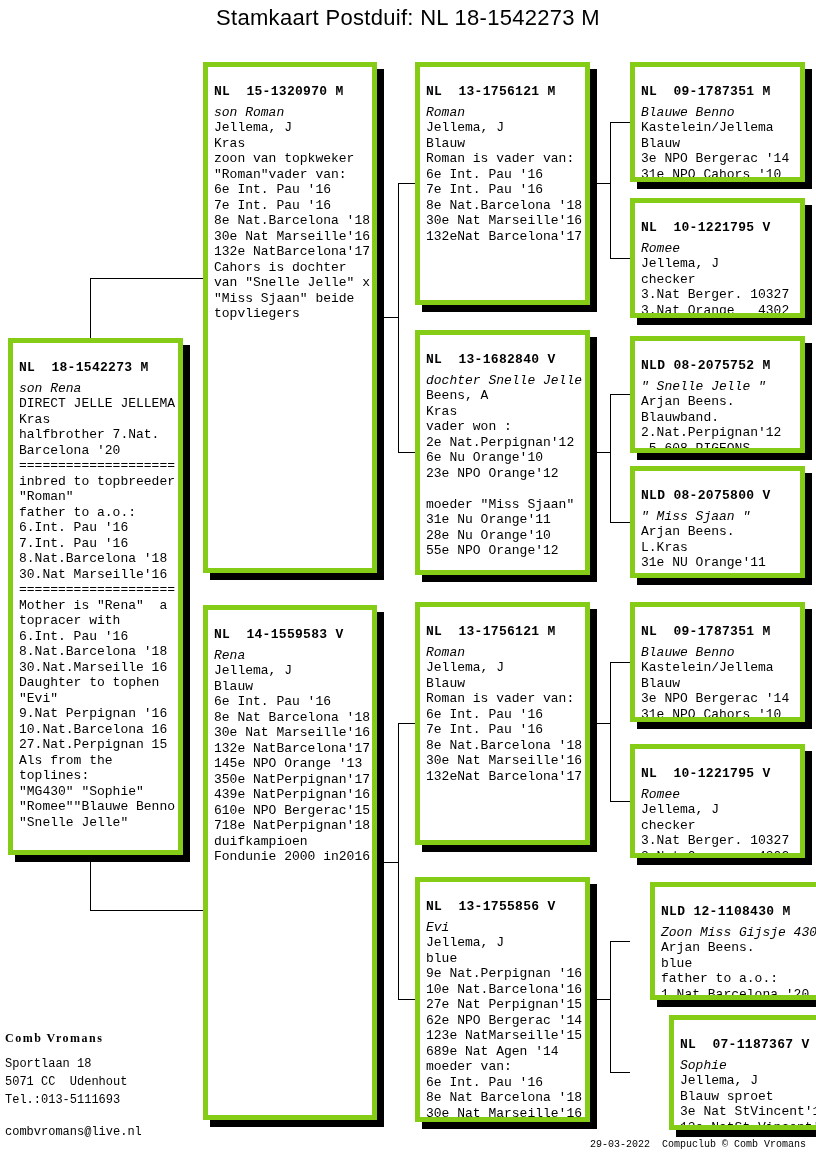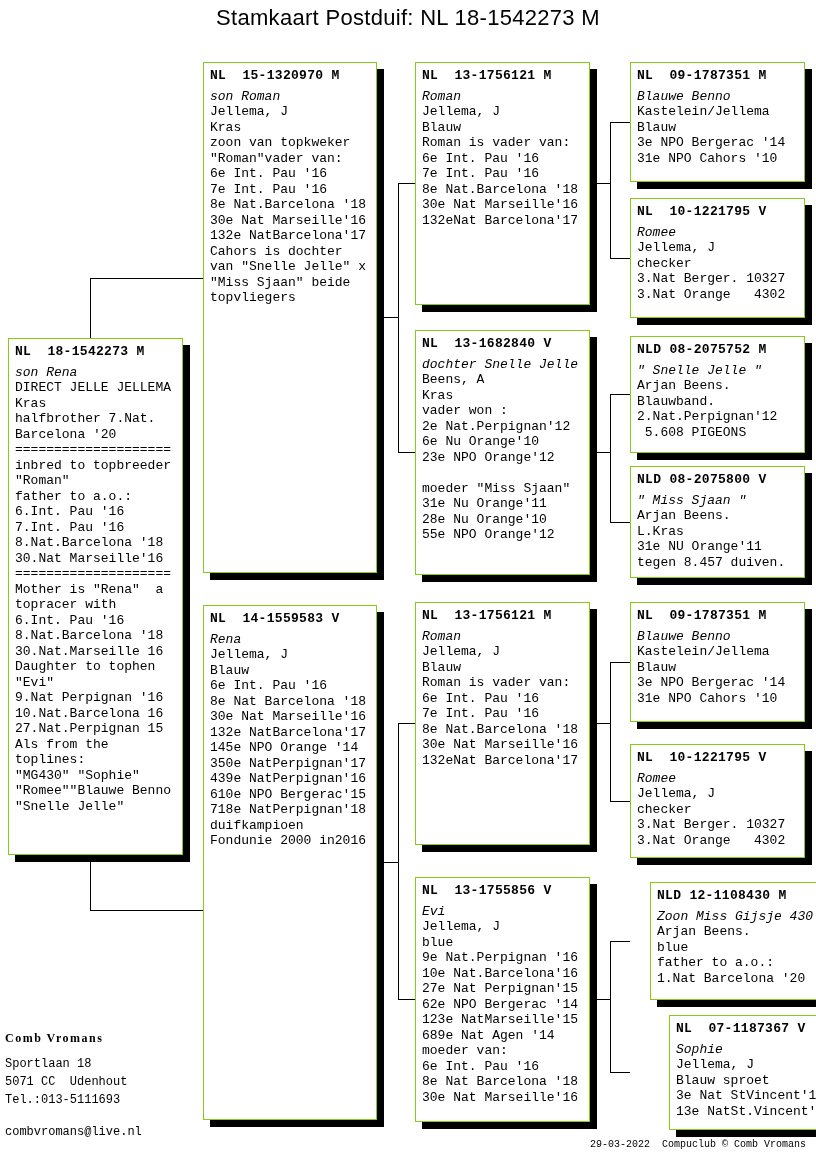--- a/index.html
+++ b/index.html
@@ -7,23 +7,23 @@
     width:816px;height:1172px;position:relative;background:#ffffff;color:#000;
     font-family:"Liberation Mono","DejaVu Sans Mono",monospace;
     overflow:hidden;
   }
   .title{
     position:absolute;top:5px;left:0;width:100%;text-align:center;
     font-family:"Liberation Sans","DejaVu Sans",sans-serif;
     font-size:22px;font-weight:400;letter-spacing:0.3px;
   }
   .box{
-    position:absolute;background:#fff;border:1px solid #84cc16;
+    position:absolute;background:#fff;border:5px solid #84cc16;
     box-shadow:7px 7px 0 #000;
-    padding:5px 5px 4px 6px;box-sizing:border-box;
+    padding:17px 5px 4px 6px;box-sizing:border-box;
     font-size:13px;line-height:15.5px;overflow:hidden;
   }
   .ring{font-weight:bold;white-space:pre;font-size:13px;margin-bottom:5px;letter-spacing:0.3px;}
   .bird-name{font-style:italic;white-space:pre;}
   .bline{white-space:pre;}
   .h,.v{position:absolute;background:#000;}
   .h{height:1px;}
   .v{width:1px;}
   .owner-name{position:absolute;left:5px;top:1031px;font-weight:bold;font-size:12px;letter-spacing:1.5px;font-family:Liberation Serif, serif;}
   .owner-line{position:absolute;left:5px;font-size:12px;white-space:pre;}
@@ -87,21 +87,21 @@
   </div>
 <div class="box" style="left:203px;top:605px;width:174px;height:515px;">
     <div class="ring">NL  14-1559583 V</div>
     <div class="bird-name">Rena</div>
     <div class="bline">Jellema, J</div>
     <div class="bline">Blauw</div>
     <div class="bline">6e Int. Pau '16</div>
     <div class="bline">8e Nat Barcelona '18</div>
     <div class="bline">30e Nat Marseille'16</div>
     <div class="bline">132e NatBarcelona'17</div>
-    <div class="bline">145e NPO Orange '14</div>
+    <div class="bline">145e NPO Orange '13</div>
     <div class="bline">350e NatPerpignan'17</div>
     <div class="bline">439e NatPerpignan'16</div>
     <div class="bline">610e NPO Bergerac'15</div>
     <div class="bline">718e NatPerpignan'18</div>
     <div class="bline">duifkampioen</div>
     <div class="bline">Fondunie 2000 in2016</div>
   </div>
 
 <div class="box" style="left:415px;top:62px;width:175px;height:243px;">
     <div class="ring">NL  13-1756121 M</div>

